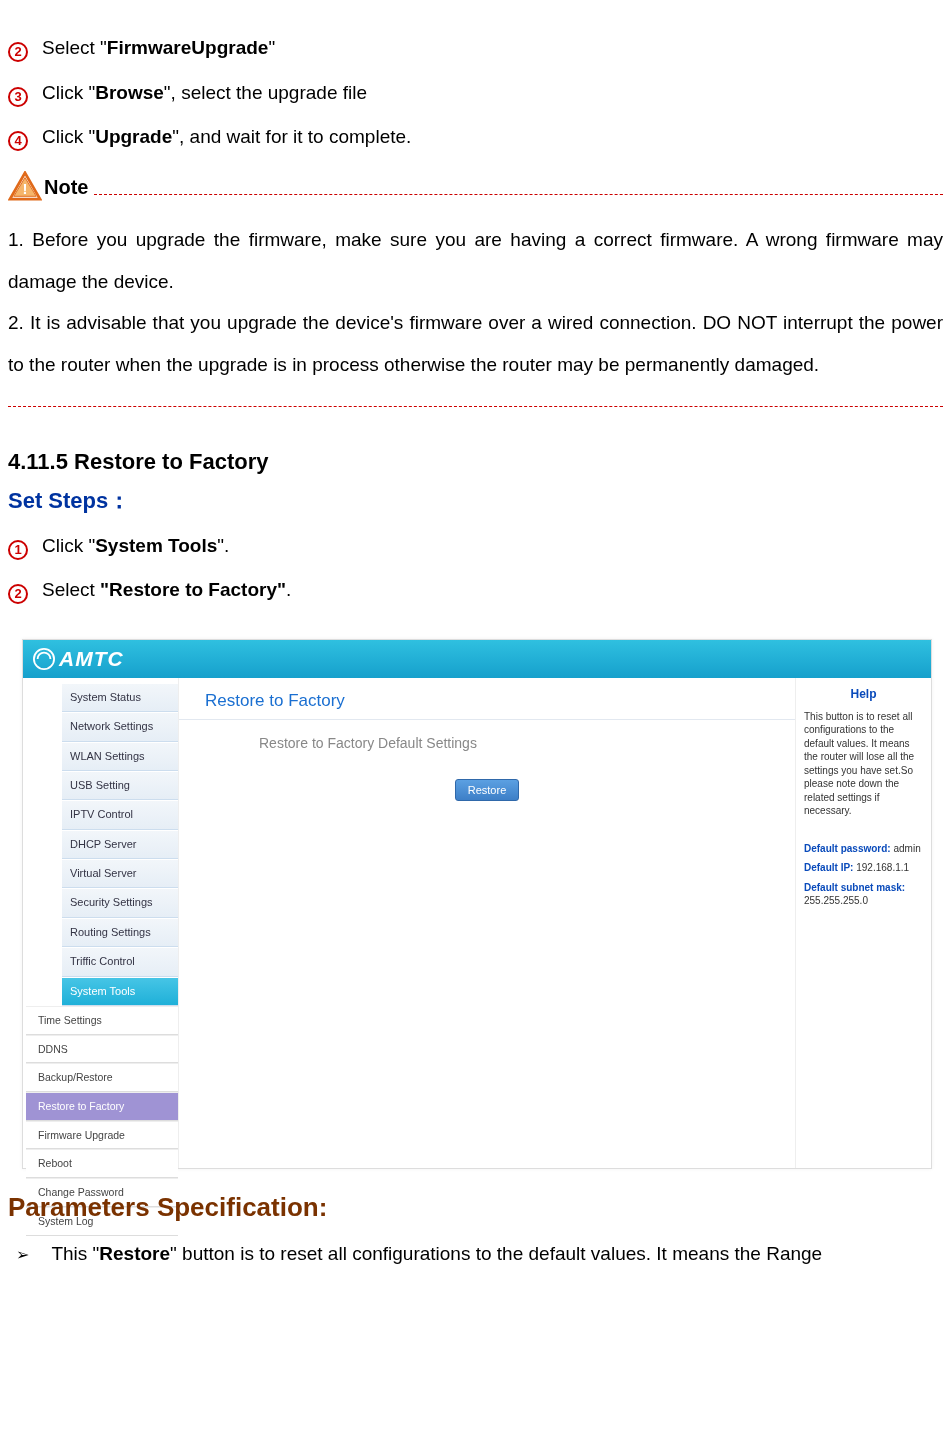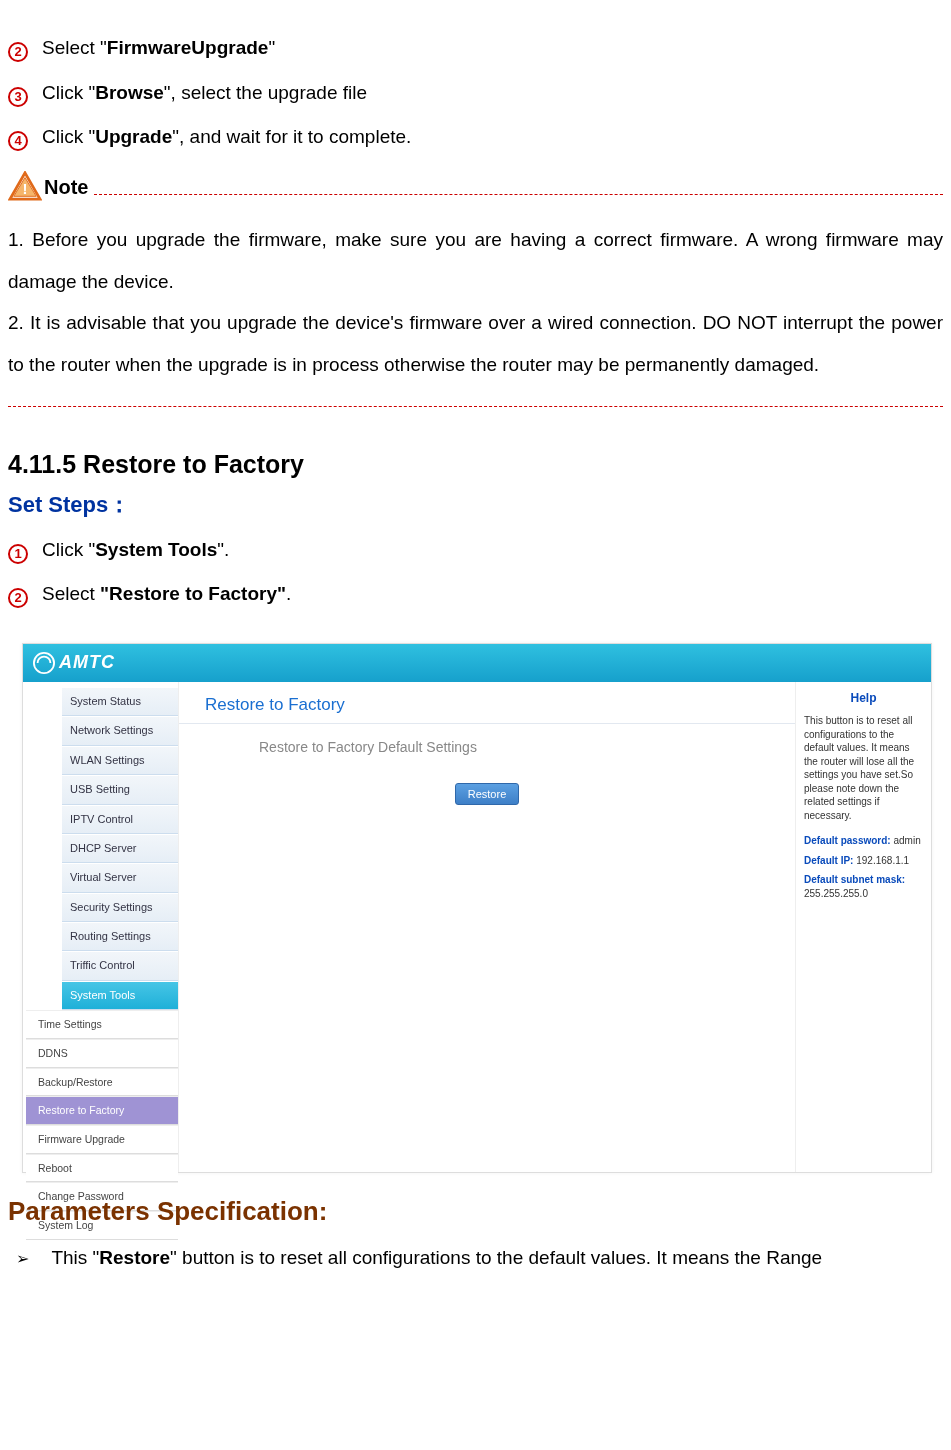--- a/index.html
+++ b/index.html
@@ -66,21 +66,21 @@
     margin: 0 0 0 0;
     line-height: 2.2;
     text-align: justify;
   }
   .dash-sep {
     margin: 20px 0 40px 0;
     height: 0;
     border-top: 1.5px dashed #c00;
   }
   .sec-title {
-    font-size: 25px;
+    font-size: 22px;
     font-weight: bold;
     margin-bottom: 8px;
   }
   .set-steps {
     color: #0033a0;
     font-weight: bold;
     font-size: 22px;
     margin-bottom: 16px;
   }
   
@@ -94,21 +94,21 @@
   }
   .shot-header {
     background: linear-gradient(#2fc0e0, #16a0cc);
     height: 38px;
     display: flex;
     align-items: center;
     padding-left: 10px;
     color: #fff;
     font-weight: bold;
     font-style: italic;
-    font-size: 18px;
+    font-size: 21px;
     letter-spacing: 1px;
   }
   .shot-body {
     display: flex;
     height: 490px;
   }
   .sidebar {
     width: 155px;
     padding: 5px 0 0 3px;
   }
@@ -283,21 +283,21 @@
           </div>
       </div>
       <div class="main-pane">
         <div class="pane-title">Restore to Factory</div>
         <div class="pane-subtext">Restore to Factory Default Settings</div>
         <button class="restore-btn">Restore</button>
       </div>
       <div class="help-pane">
         <div class="help-title">Help</div>
         <div>This button is to reset all configurations to the default values. It means the router will lose all the settings you have set.So please note down the related settings if necessary.</div>
-        <div style="margin-top:12px">
+        <div style="margin-top:24px">
           <span class="help-strong">Default password:</span><span> admin</span>
         </div>
         <div style="margin-top:6px">
           <span class="help-strong">Default IP:</span><span> 192.168.1.1</span>
         </div>
         <div style="margin-top:6px">
           <span class="help-strong">Default subnet mask:</span><br><span>255.255.255.0</span>
         </div>
       </div>
     </div>

